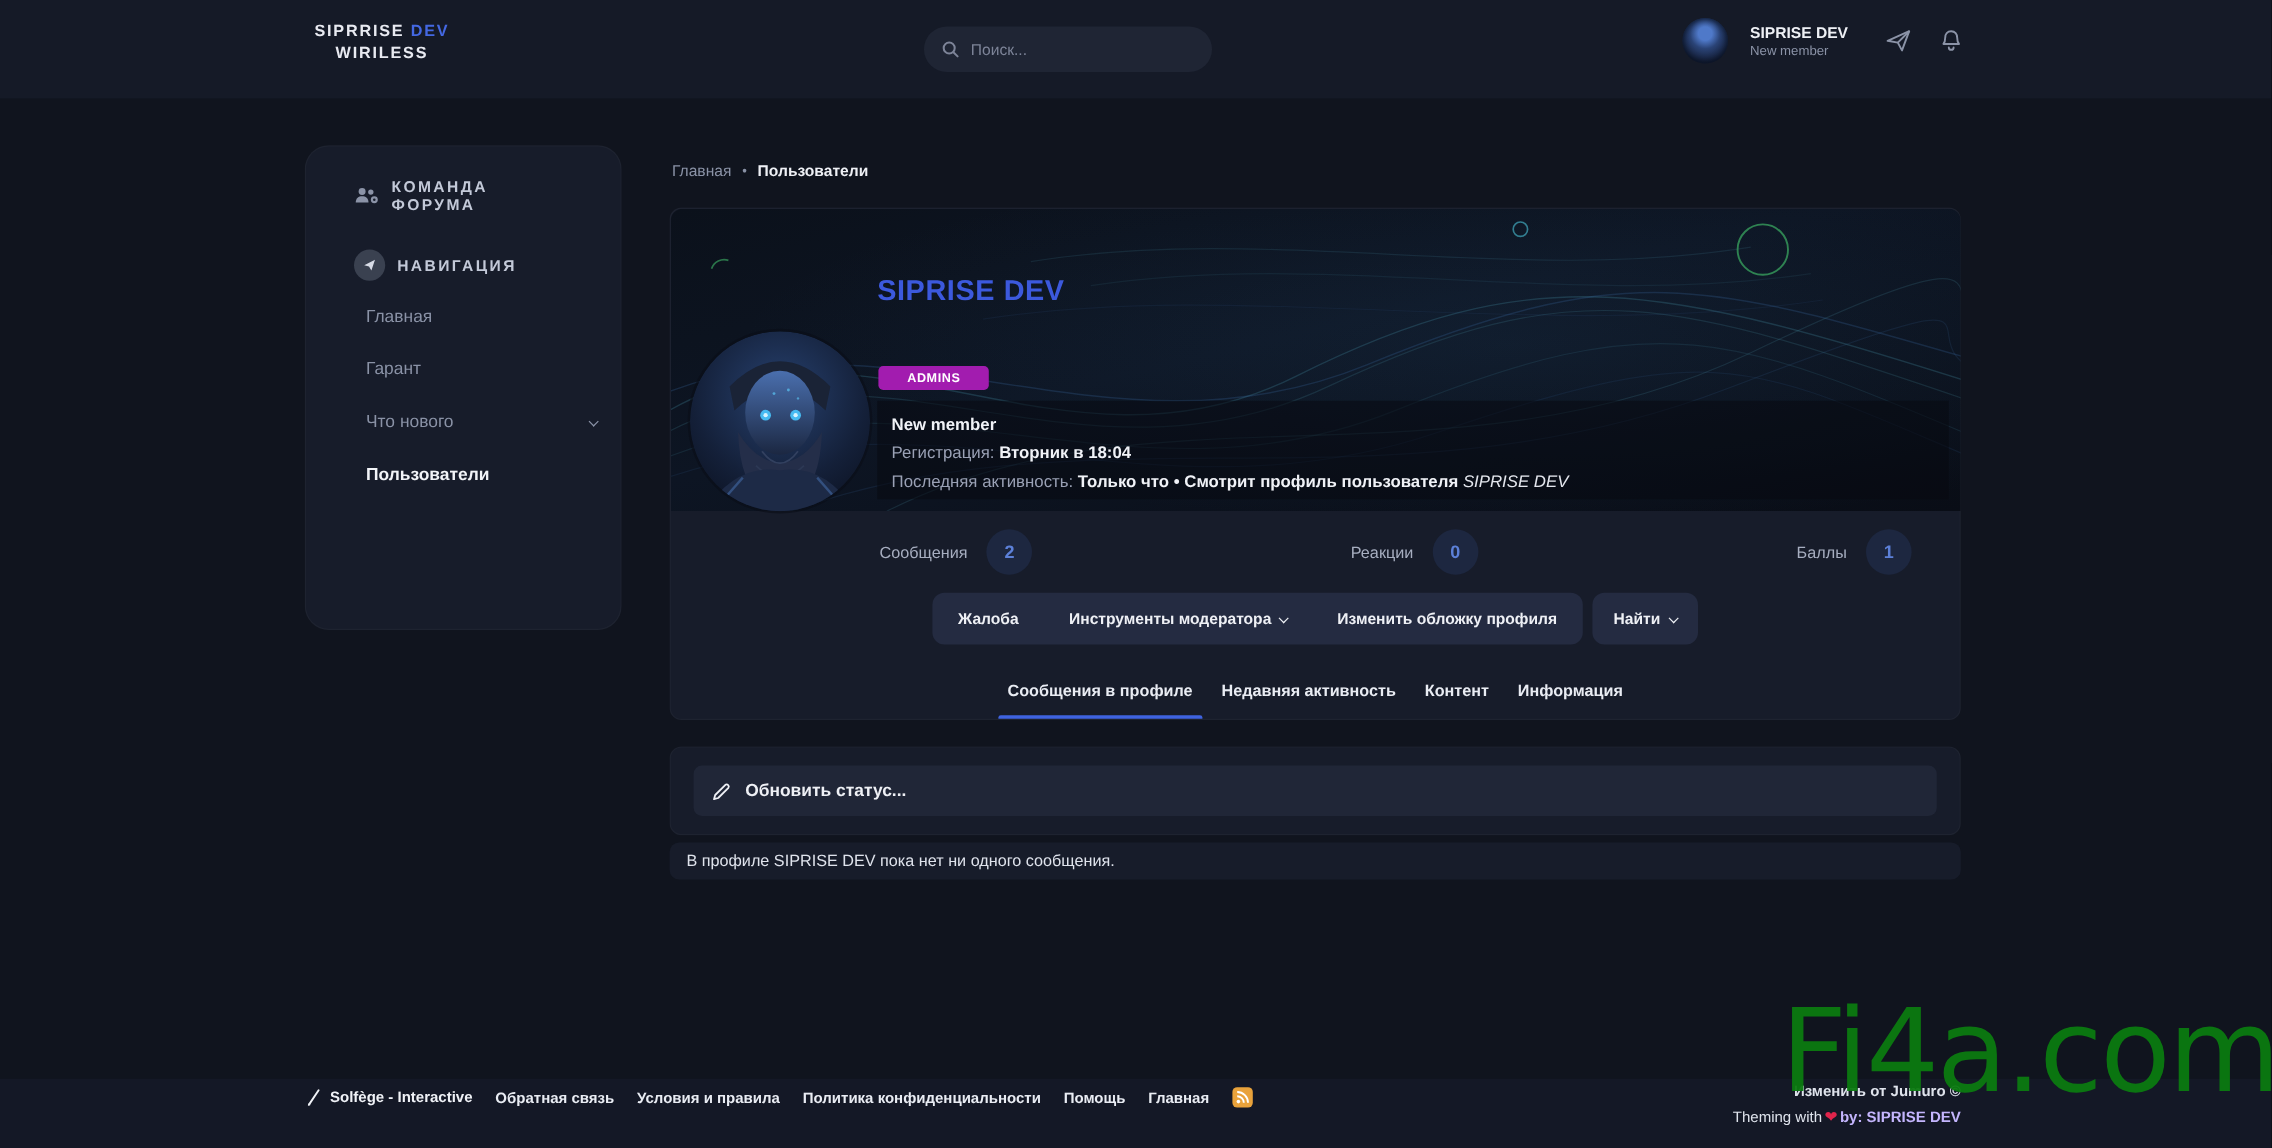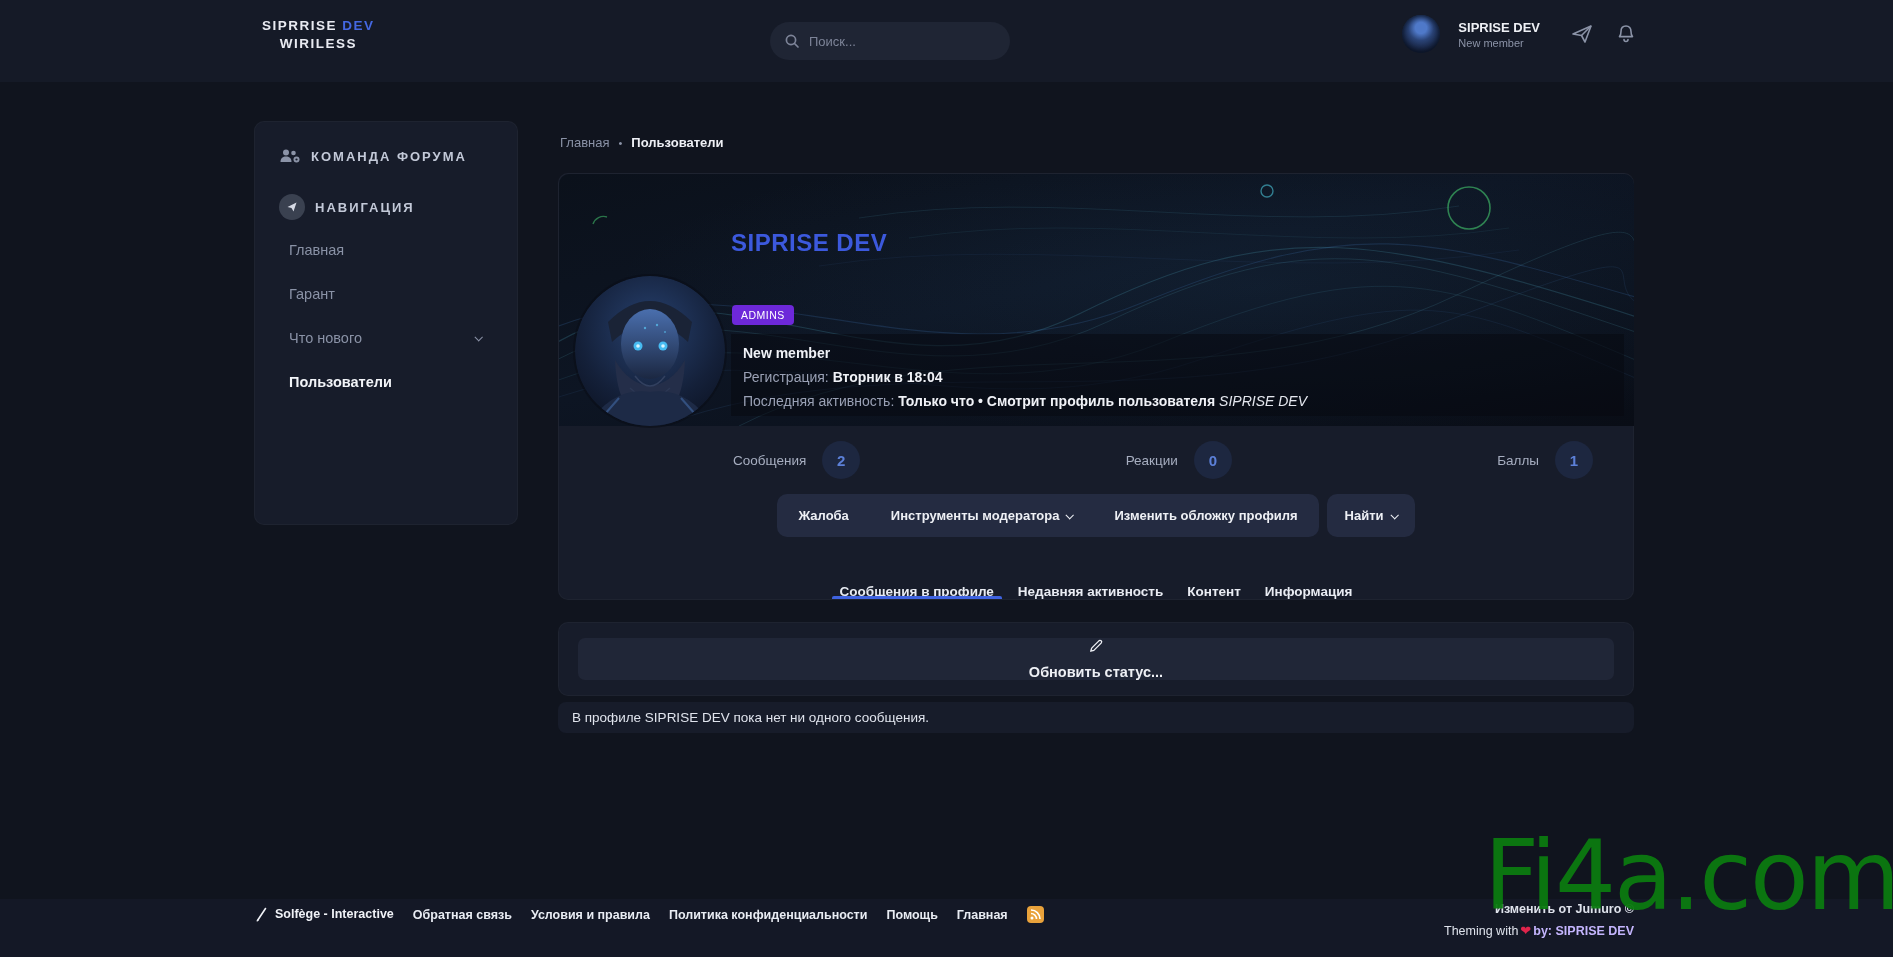--- a/index.html
+++ b/index.html
@@ -17,21 +17,21 @@
   .search input::placeholder { color:#7d8498; }
   .hdr-right { position:absolute; right:255px; top:15px; display:flex; align-items:center; gap:18px; }
   .hdr-avatar { width:38px; height:38px; border-radius:50%;
      background: radial-gradient(circle at 50% 34%, #4f79c9 0 18%, #2a4376 40%, #131c33 75%, #0d1322 100%);
      box-shadow: inset 0 0 6px #071020; }
   .hdr-user-name { color:#eef0f5; font-weight:bold; font-size:13px; }
   .hdr-user-title { color:#8b93a7; font-size:11px; margin-top:2px; }
   .hdr-icons { display:flex; align-items:center; gap:20px; margin-left:12px; }
 
   
-  .sidebar { position:absolute; left:254px; top:121px; width:264px; height:404px; background:#171c2a; border-radius:10px; border:1px solid rgba(255,255,255,0.03); padding:26px 24px; }
+  .sidebar { position:absolute; left:254px; top:121px; width:264px; height:404px; background:#171c2a; border-radius:20px; border:1px solid rgba(255,255,255,0.03); padding:26px 40px; }
   .side-title { display:flex; align-items:center; gap:10px; color:#c3c9d8; font-weight:bold; font-size:13px; letter-spacing:2px; }
   .side-list { margin:18px 0 0 2px; }
   .side-item { color:#8a92a6; font-size:14px; font-weight:500; margin-bottom:19px; display:flex; align-items:center; cursor:pointer; }
   .nav-list { margin:22px 0 0 10px; }
   .nav-item { color:#8a92a6; font-size:14.5px; font-weight:500; margin-bottom:28px; display:flex; align-items:center; cursor:pointer; }
   .nav-item.active { color:#f2f4f8; font-weight:bold; }
   .chev { display:inline-block; width:6px; height:6px; border-right:1.7px solid currentColor; border-bottom:1.7px solid currentColor; transform:rotate(45deg) translateY(-1px); margin-left:7px; }
   .chev.right-push { margin-left:auto; margin-right:6px; }
   .nav-bullet { width:26px; height:26px; border-radius:50%; background:#3a4150; display:inline-flex; align-items:center; justify-content:center; }
 
@@ -39,43 +39,43 @@
   .breadcrumb { position:absolute; left:560px; top:135px; font-size:13px; display:flex; align-items:center; gap:9px; }
   .breadcrumb .bc-home { color:#8a92a6; cursor:pointer; }
   .breadcrumb .bc-dot { color:#8a92a6; font-size:11px; }
   .breadcrumb .bc-cur { color:#eef0f5; font-weight:bold; }
 
   
   .profile-card { position:absolute; left:558px; top:173px; width:1076px; height:427px; background:#171c2a; border-radius:10px; border:1px solid rgba(255,255,255,0.03); }
   .banner { position:absolute; left:0; top:0; width:1075px; height:252px; border-radius:10px 10px 0 0; overflow:hidden; }
   .avatar-big { position:absolute; left:16px; top:102px; width:150px; height:150px; border-radius:50%; overflow:hidden; box-shadow:0 0 0 2px rgba(10,14,24,0.6); }
   .p-name { position:absolute; left:172px; top:55px; color:#3c59dd; font-size:24px; font-weight:bold; letter-spacing:0.5px; }
-  .p-badge { position:absolute; left:173px; top:131px; background:#6d28d9; color:#fff; font-size:10.5px; font-weight:normal; letter-spacing:0.5px; padding:4px 9px; border-radius:4px; }
+  .p-badge { position:absolute; left:173px; top:131px; background:#a21caf; color:#fff; font-size:10.5px; font-weight:bold; letter-spacing:0.5px; padding:4px 24px; border-radius:4px; }
   .p-info { position:absolute; left:172px; top:160px; width:893px; height:82px; background:rgba(8,10,16,0.55); padding:7px 12px; }
   .p-info-row { font-size:14px; color:#9aa1b5; line-height:24px; white-space:nowrap; }
   .p-info-row b { color:#f0f2f7; font-weight:bold; }
   .p-info-row .ital { color:#e4e7ee; font-style:italic; font-weight:normal; }
 
   .stats-row { position:absolute; left:0; top:252px; width:100%; height:68px; display:flex; align-items:center; justify-content:space-between; padding:0 40px 0 174px; }
   .stat { display:flex; align-items:center; gap:16px; }
   .stat-label { color:#a7aec0; font-size:13.5px; }
   .stat-badge { width:38px; height:38px; border-radius:50%; background:#1d2740; color:#5c80d8; font-size:15px; font-weight:bold; display:flex; align-items:center; justify-content:center; cursor:pointer; }
 
   .actions-row { position:absolute; left:0; top:320px; width:100%; display:flex; justify-content:center; gap:8px; }
   .actions-group { display:flex; background:#242b41; border-radius:10px; height:43px; align-items:center; }
   .action-btn { color:#eef0f5; font-size:13px; font-weight:bold; padding:0 21px; height:100%; display:flex; align-items:center; cursor:pointer; white-space:nowrap; }
   .find-btn { background:#242b41; border-radius:10px; height:43px; display:flex; align-items:center; padding:0 18px; color:#eef0f5; font-size:13px; font-weight:bold; cursor:pointer; }
 
-  .tabs-row { position:absolute; left:0; bottom:0; width:100%; height:48px; display:flex; justify-content:center; gap:20px;align-items:flex-end; }
+  .tabs-row { position:absolute; left:0; bottom:0; width:100%; height:48px; display:flex; justify-content:center; gap:20px; }
   .tab { color:#e9ecf3; font-size:13.5px; font-weight:bold; display:flex; align-items:center; cursor:pointer; position:relative; padding:0 2px; }
   .tab.active::after { content:""; position:absolute; left:-6px; right:-6px; bottom:0; height:3px; background:#3f63e0; border-radius:2px 2px 0 0; }
 
   
   .status-card { position:absolute; left:558px; top:622px; width:1076px; height:74px; background:#171c2a; border-radius:10px; border:1px solid rgba(255,255,255,0.03); display:flex; align-items:center; padding:0 19px; }
-  .status-input { width:100%; height:42px; background:#202637; border-radius:7px; display:flex; align-items:center; gap:11px; padding:0 15px; cursor:text;flex-direction:column; }
+  .status-input { width:100%; height:42px; background:#202637; border-radius:7px; display:flex; align-items:center; gap:11px; padding:0 15px; cursor:text; }
   .status-input span.txt { color:#eef0f5; font-size:14.5px; font-weight:bold; }
   .empty-card { position:absolute; left:558px; top:702px; width:1076px; height:31px; background:#171c2a; border-radius:8px; display:flex; align-items:center; padding:0 14px; }
   .empty-card span { color:#dfe3ec; font-size:13.5px; }
 
   
   .footer { position:absolute; left:0; top:899px; width:100%; height:58px; background:#141826; }
   .footer-left { position:absolute; left:255px; top:7px; display:flex; align-items:center; gap:19px; }
   .f-brand { display:flex; align-items:flex-start; gap:7px; color:#f0f2f7; font-size:12.5px; font-weight:bold; cursor:pointer; }
   .f-link { color:#e9ecf3; font-size:12.5px; font-weight:bold; cursor:pointer; white-space:nowrap; }
   .rss { width:17px; height:17px; border-radius:4px; background:#e9a23b; display:flex; align-items:center; justify-content:center; cursor:pointer; }

